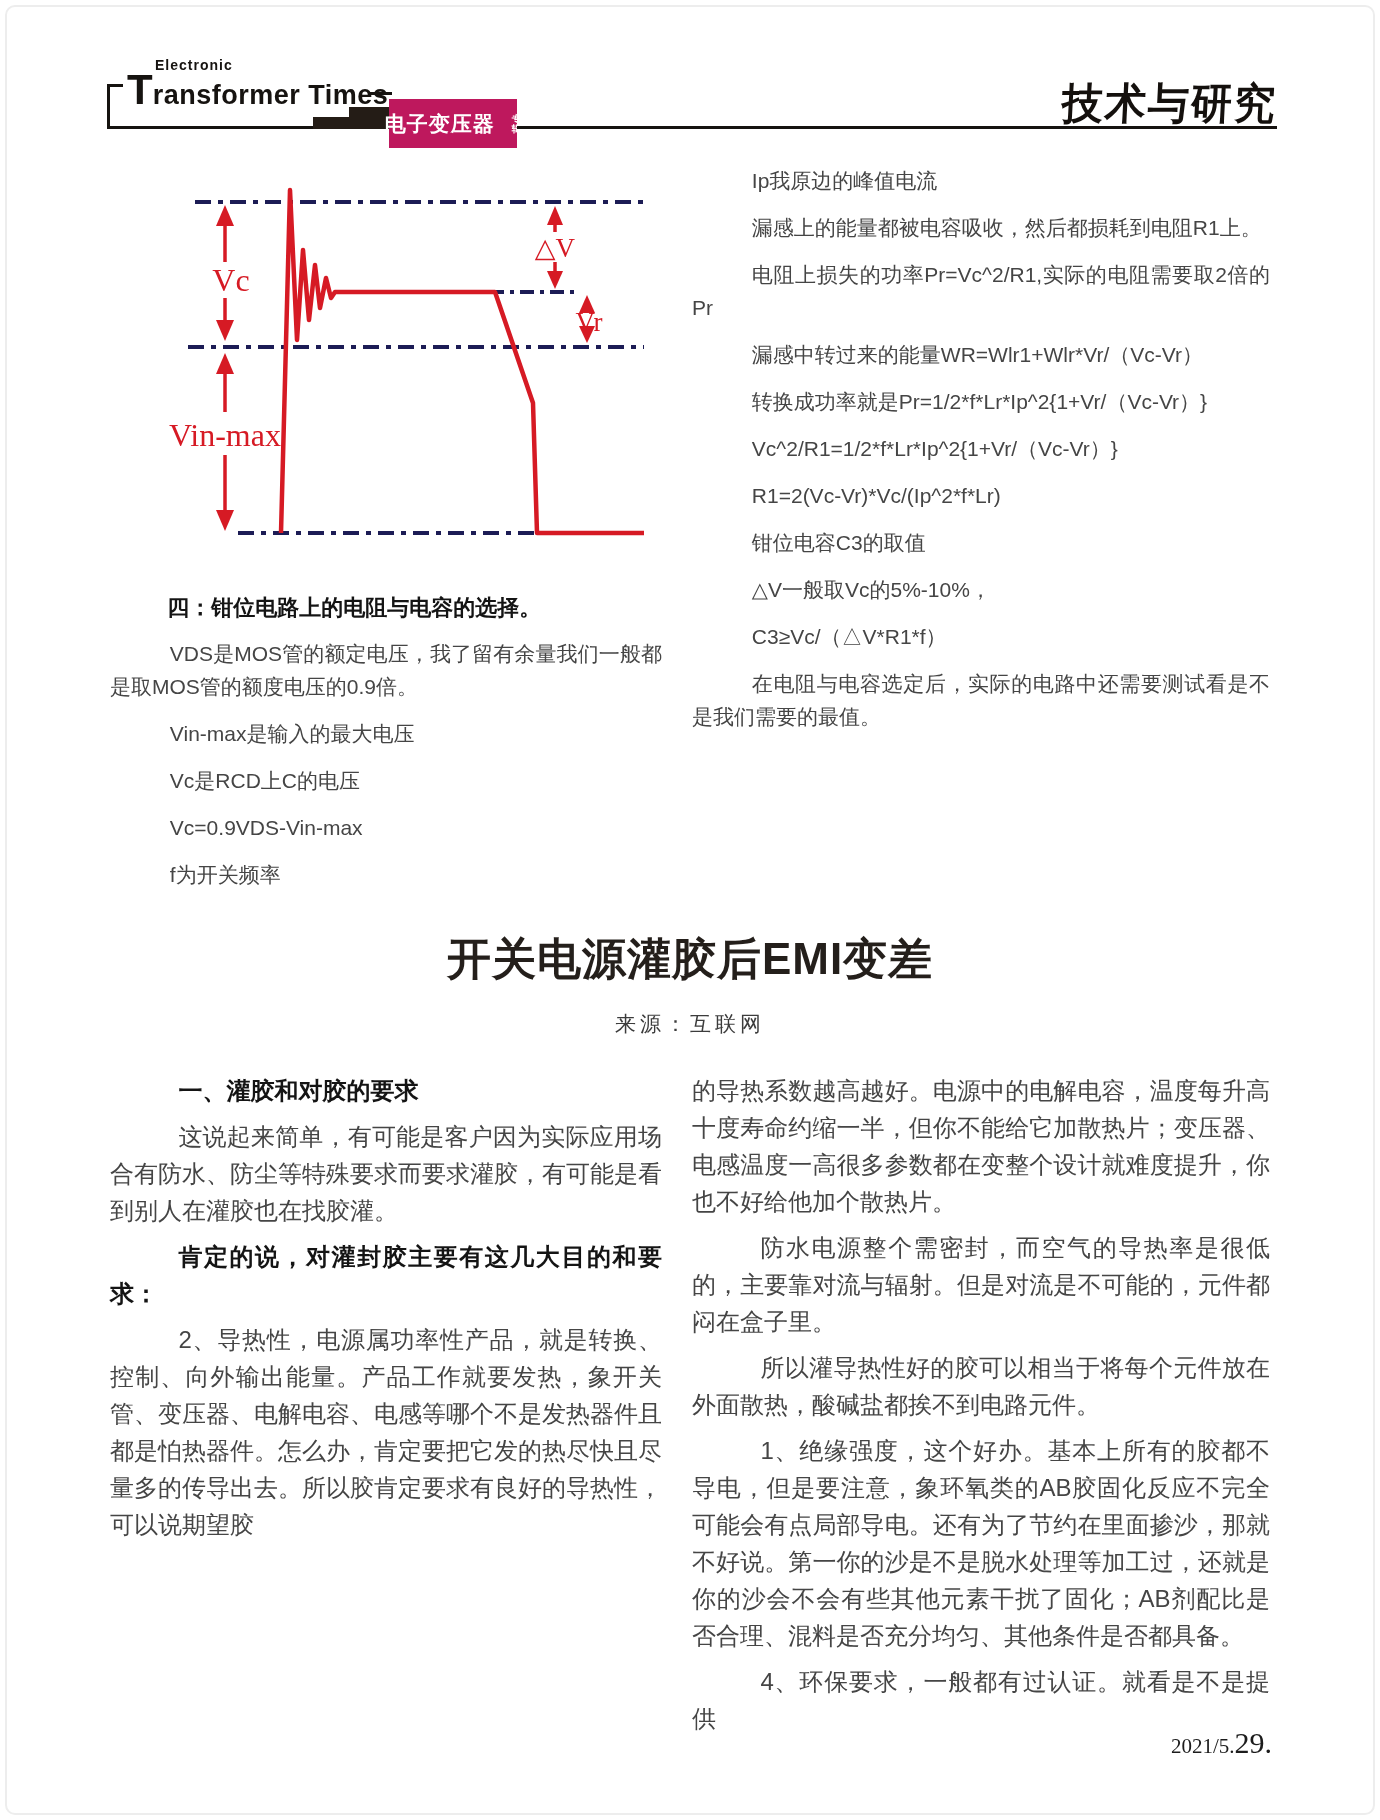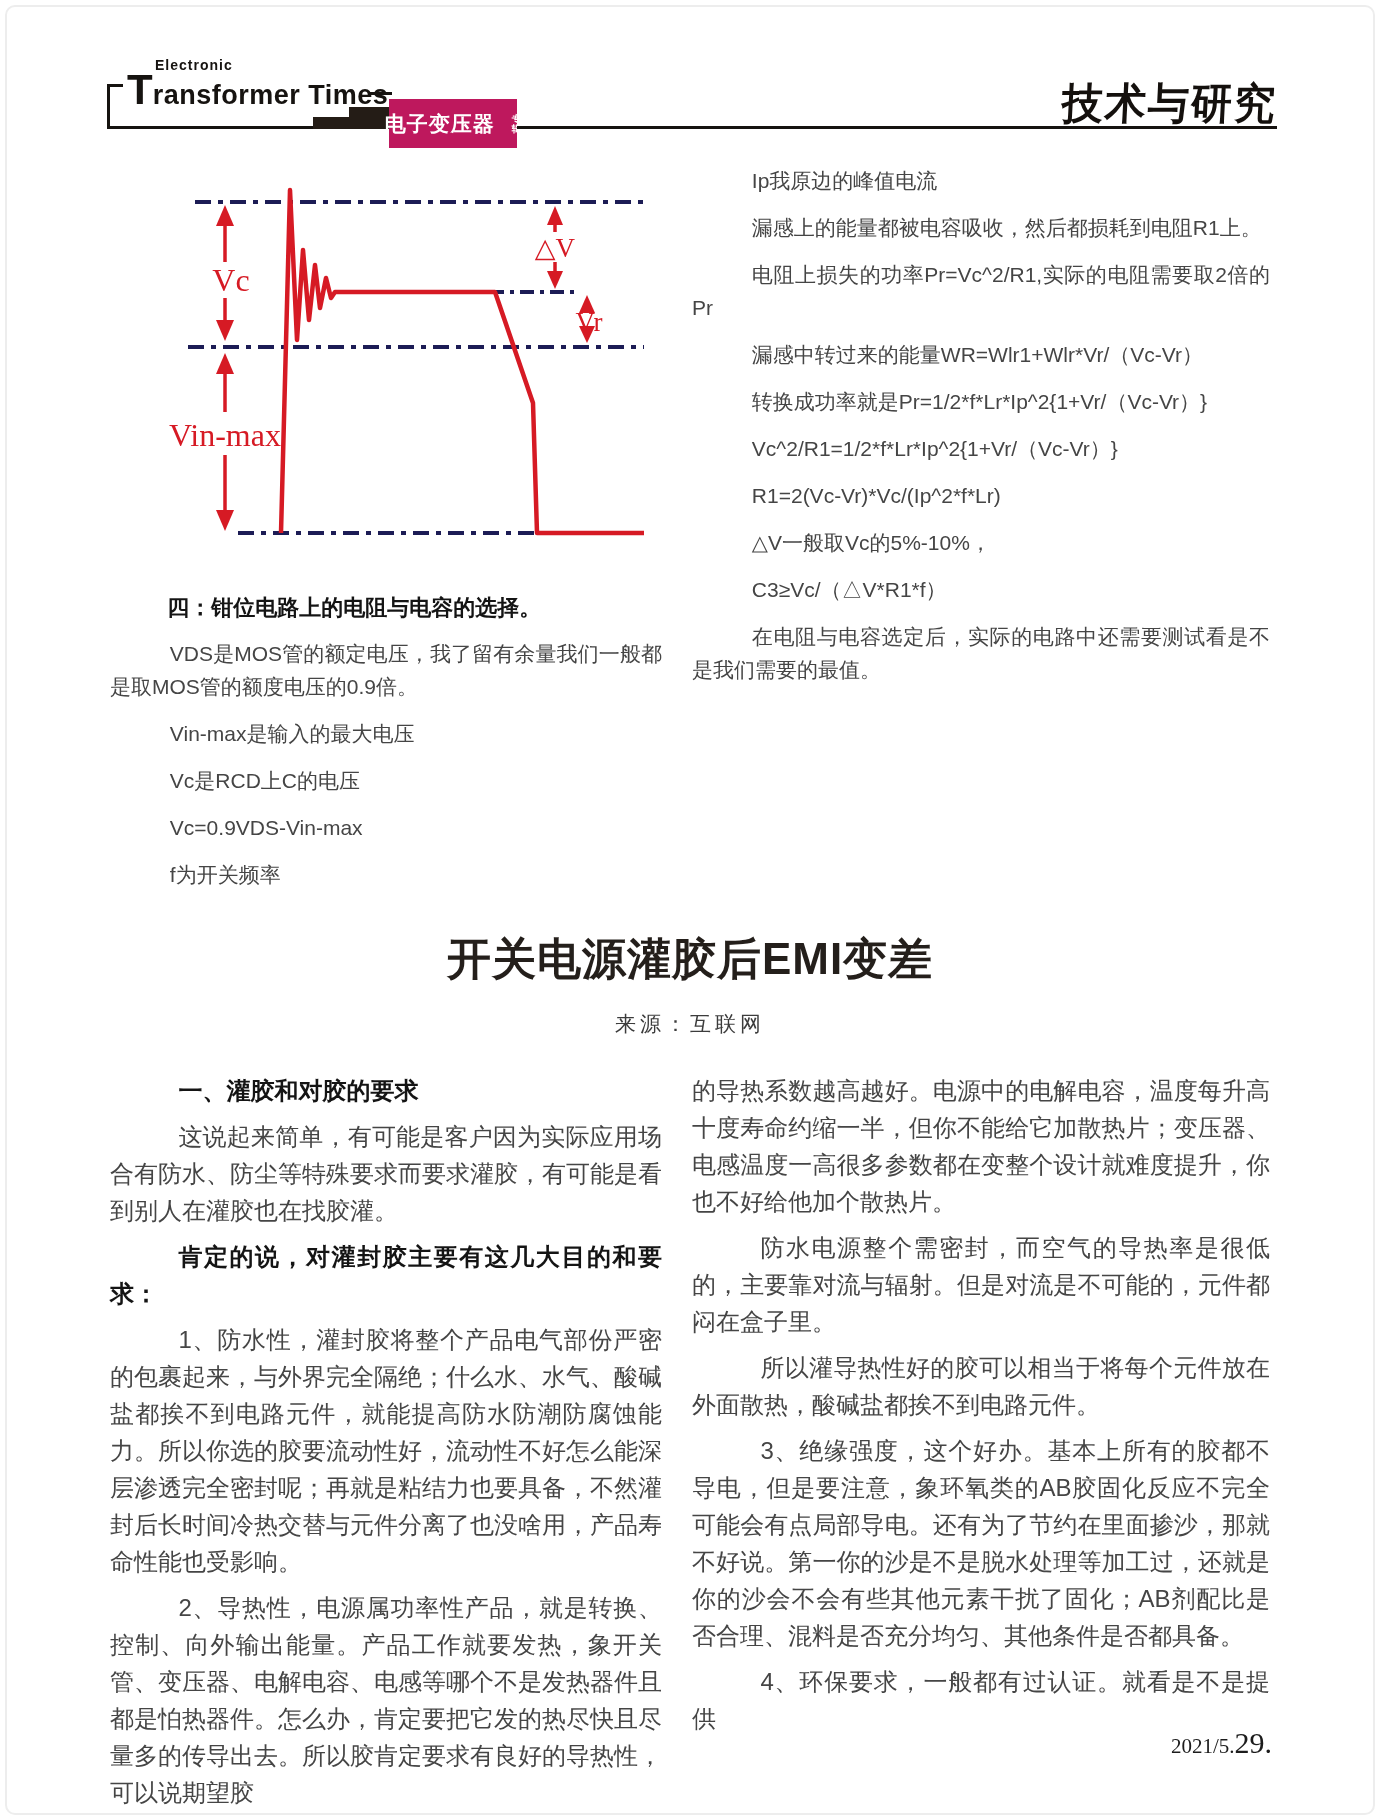--- a/index.html
+++ b/index.html
@@ -131,40 +131,40 @@
   </div>
 
   <div class="tcol top-right">
     <p>Ip我原边的峰值电流</p>
     <p>漏感上的能量都被电容吸收，然后都损耗到电阻R1上。</p>
     <p>电阻上损失的功率Pr=Vc^2/R1,实际的电阻需要取2倍的Pr</p>
     <p>漏感中转过来的能量WR=Wlr1+Wlr*Vr/（Vc-Vr）</p>
     <p>转换成功率就是Pr=1/2*f*Lr*Ip^2{1+Vr/（Vc-Vr）}</p>
     <p>Vc^2/R1=1/2*f*Lr*Ip^2{1+Vr/（Vc-Vr）}</p>
     <p>R1=2(Vc-Vr)*Vc/(Ip^2*f*Lr)</p>
+    <p>钳位电容C3的取值</p>
     <p>△V一般取Vc的5%-10%，</p>
     <p>C3≥Vc/（△V*R1*f）</p>
     <p>在电阻与电容选定后，实际的电路中还需要测试看是不是我们需要的最值。</p>
   </div>
 
   <div class="art-title">开关电源灌胶后EMI变差</div>
   <div class="art-source">来源：互联网</div>
 
   <div class="acol art-left">
     <p class="bold">一、灌胶和对胶的要求</p>
     <p>这说起来简单，有可能是客户因为实际应用场合有防水、防尘等特殊要求而要求灌胶，有可能是看到别人在灌胶也在找胶灌。</p>
     <p class="bold">肯定的说，对灌封胶主要有这几大目的和要求：</p>
-    <p>1、防水性，灌封胶将整个产品电气部份严密的包裹起来，与外界完全隔绝；什么水、水气、酸碱盐都挨不到电路元件，就能提高防水防潮防腐蚀能力。所以你选的胶要流动性好，流动性不好怎么能深层渗透完全密封呢；再就是粘结力也要具备，不然灌封后长时间冷热交替与元件分离了也没啥用，产品寿命性能也受影响。</p>
     <p>2、导热性，电源属功率性产品，就是转换、控制、向外输出能量。产品工作就要发热，象开关管、变压器、电解电容、电感等哪个不是发热器件且都是怕热器件。怎么办，肯定要把它发的热尽快且尽量多的传导出去。所以胶肯定要求有良好的导热性，可以说期望胶</p>
   </div>
 
   <div class="acol art-right">
     <p class="noindent">的导热系数越高越好。电源中的电解电容，温度每升高十度寿命约缩一半，但你不能给它加散热片；变压器、电感温度一高很多参数都在变整个设计就难度提升，你也不好给他加个散热片。</p>
     <p>防水电源整个需密封，而空气的导热率是很低的，主要靠对流与辐射。但是对流是不可能的，元件都闷在盒子里。</p>
     <p>所以灌导热性好的胶可以相当于将每个元件放在外面散热，酸碱盐都挨不到电路元件。</p>
-    <p>3、绝缘强度，这个好办。基本上所有的胶都不导电，但是要注意，象环氧类的AB胶固化反应不完全可能会有点局部导电。还有为了节约在里面掺沙，那就不好说。第一你的沙是不是脱水处理等加工过，还就是你的沙会不会有些其他元素干扰了固化；AB剂配比是否合理、混料是否充分均匀、其他条件是否都具备。</p>
+    <p>1、绝缘强度，这个好办。基本上所有的胶都不导电，但是要注意，象环氧类的AB胶固化反应不完全可能会有点局部导电。还有为了节约在里面掺沙，那就不好说。第一你的沙是不是脱水处理等加工过，还就是你的沙会不会有些其他元素干扰了固化；AB剂配比是否合理、混料是否充分均匀、其他条件是否都具备。</p>
     <p>4、环保要求，一般都有过认证。就看是不是提供</p>
   </div>
 
   <div class="footer">
     <span class="pre">2021/5.</span><span class="num">29.</span>
   </div>
 </div>
 
 </body></html>

